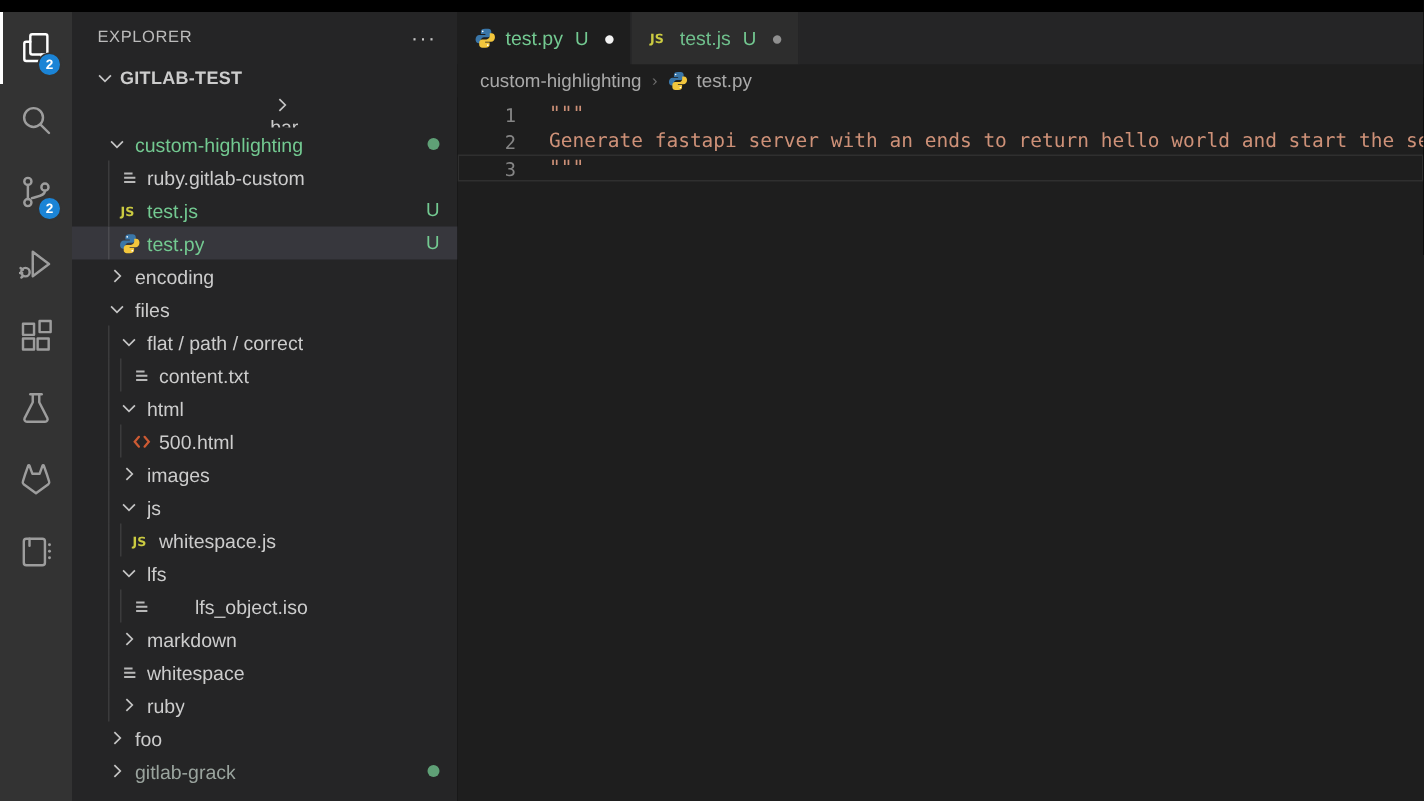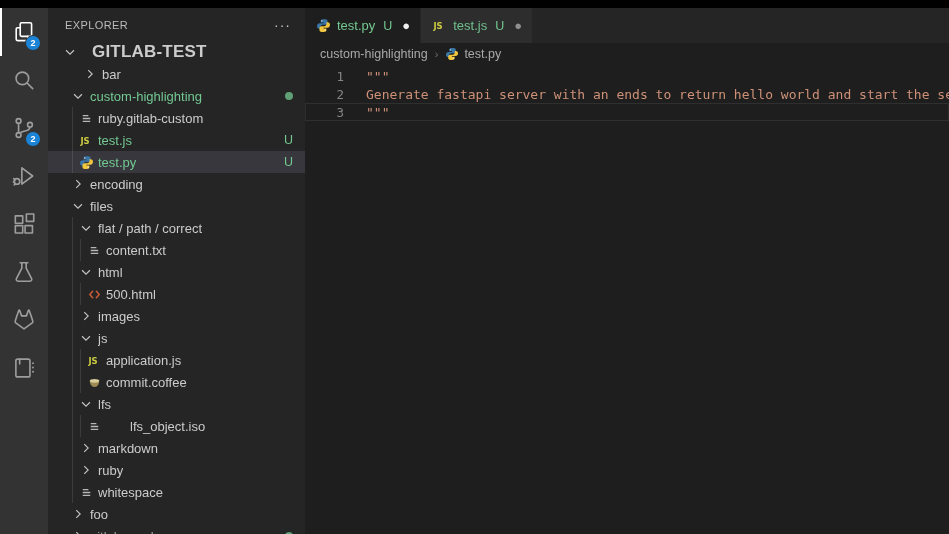--- a/index.html
+++ b/index.html
@@ -23,21 +23,21 @@
   #sidebar-title { font-size:11px; color:#bbbbbb; letter-spacing:0.4px; }
   #sidebar-more { margin-left:auto; color:#c5c5c5; font-size:14px; letter-spacing:1px; cursor:pointer; line-height:10px; }
   #file-tree { flex:1; overflow:hidden; }
   .tree-row { position:relative; height:22px; display:flex; align-items:center; padding-right:12px; cursor:pointer; color:#cccccc; font-size:13px; white-space:nowrap; }
   .tree-row.selected { background:#37373d; }
   .tree-row .twisty { width:16px; flex:none; display:flex; align-items:center; justify-content:center; color:#c5c5c5; }
   .tree-row .twisty svg { width:14px; height:14px; }
   .tree-row .ficon { width:16px; flex:none; display:flex; align-items:center; justify-content:center; }
   .tree-row .ficon svg { width:15px; height:15px; }
   .tree-row .tlabel { margin-left:4px; overflow:hidden; text-overflow:ellipsis; }
-  .tree-row.root .tlabel { font-weight:700; font-size:17px; letter-spacing:0.2px; margin-left:14px; }
+  .tree-row.root .tlabel { font-weight:700; font-size:12px; letter-spacing:0.2px; margin-left:2px; }
   .tree-row .tbadge { margin-left:auto; color:#73c991; font-size:12.5px; }
   .tree-row .tdot { margin-left:auto; width:8px; height:8px; border-radius:50%; background:#73c991; opacity:0.75; }
   .c-green { color:#73c991; }
   .c-muted { color:#9aa49e; }
   .guide { position:absolute; top:0; bottom:0; width:1px; background:rgba(255,255,255,0.10); }
 
   
   #editor { flex:1; background:#1e1e1e; display:flex; flex-direction:column; min-width:0; }
   #tabbar { height:35px; flex:none; background:#252526; display:flex; align-items:stretch; }
   .tab { display:flex; align-items:center; padding:0 10px 0 10px; font-size:13px; cursor:pointer; border-right:1px solid #252526; }
@@ -155,21 +155,21 @@
       </div>
       <div id="file-tree">
           <div class="tree-row root" style="padding-left: 14px;">
             <span class="twisty">
               <svg viewBox="0 0 16 16">
                 <path d="M3.5 6 8 10.5 12.5 6" fill="none" stroke="currentColor" stroke-width="1.3"></path>
               </svg>
             </span>
             <span class="tlabel">GITLAB-TEST</span>
           </div>
-          <div class="tree-row" style="padding-left: 34px;">
+          <div class="tree-row" style="padding-left: 34px; flex-direction: column;">
             <span class="twisty">
               <svg viewBox="0 0 16 16">
                 <path d="M6 3.5 10.5 8 6 12.5" fill="none" stroke="currentColor" stroke-width="1.3"></path>
               </svg>
             </span>
             <span class="tlabel">bar</span>
           </div>
           <div class="tree-row" style="padding-left: 22px;">
             <span class="twisty">
               <svg viewBox="0 0 16 16">
@@ -284,78 +284,67 @@
             <span class="tlabel">js</span>
           </div>
           <div class="tree-row" style="padding-left: 38px;">
             <span class="guide" style="left:24px"></span>
             <span class="guide" style="left:32px"></span>
             <span class="ficon">
               <svg viewBox="0 0 16 16">
                 <text x="1.5" y="11.5" font-family="DejaVu Sans,sans-serif" font-size="9" font-weight="bold" fill="#cbcb41">JS</text>
               </svg>
             </span>
-            <span class="tlabel">application.js</span>
-          </div>
-          <div class="tree-row" style="padding-left: 38px;">
+            <span class="tlabel">whitespace.js</span>
+          </div>
+          <div class="tree-row" style="padding-left: 30px;">
+            <span class="guide" style="left:24px"></span>
+            <span class="twisty">
+              <svg viewBox="0 0 16 16">
+                <path d="M3.5 6 8 10.5 12.5 6" fill="none" stroke="currentColor" stroke-width="1.3"></path>
+              </svg>
+            </span>
+            <span class="tlabel">lfs</span>
+          </div>
+          <div class="tree-row" style="padding-left: 38px; gap: 24px;">
             <span class="guide" style="left:24px"></span>
             <span class="guide" style="left:32px"></span>
             <span class="ficon">
               <svg viewBox="0 0 16 16">
-                <path d="M3 6.2h10c0 3.2-1.6 6.6-5 6.6S3 9.4 3 6.2z" fill="#9c8a55"></path>
-                <ellipse cx="8" cy="6.2" rx="5" ry="2" fill="#d9cd9e"></ellipse>
-              </svg>
-            </span>
-            <span class="tlabel">commit.coffee</span>
-          </div>
-          <div class="tree-row" style="padding-left: 30px;">
-            <span class="guide" style="left:24px"></span>
-            <span class="twisty">
-              <svg viewBox="0 0 16 16">
-                <path d="M3.5 6 8 10.5 12.5 6" fill="none" stroke="currentColor" stroke-width="1.3"></path>
-              </svg>
-            </span>
-            <span class="tlabel">lfs</span>
-          </div>
-          <div class="tree-row" style="padding-left: 38px; gap: 24px;">
-            <span class="guide" style="left:24px"></span>
-            <span class="guide" style="left:32px"></span>
-            <span class="ficon">
-              <svg viewBox="0 0 16 16">
                 <path d="M4 5h6M4 8h8M4 11h8" stroke="#b8b8b8" stroke-width="1.4" fill="none"></path>
               </svg>
             </span>
             <span class="tlabel">lfs_object.iso</span>
           </div>
           <div class="tree-row" style="padding-left: 30px;">
             <span class="guide" style="left:24px"></span>
             <span class="twisty">
               <svg viewBox="0 0 16 16">
                 <path d="M6 3.5 10.5 8 6 12.5" fill="none" stroke="currentColor" stroke-width="1.3"></path>
               </svg>
             </span>
             <span class="tlabel">markdown</span>
           </div>
           <div class="tree-row" style="padding-left: 30px;">
             <span class="guide" style="left:24px"></span>
+            <span class="ficon">
+              <svg viewBox="0 0 16 16">
+                <path d="M4 5h6M4 8h8M4 11h8" stroke="#b8b8b8" stroke-width="1.4" fill="none"></path>
+              </svg>
+            </span>
+            <span class="tlabel">whitespace</span>
+          </div>
+          <div class="tree-row" style="padding-left: 30px;">
+            <span class="guide" style="left:24px"></span>
             <span class="twisty">
               <svg viewBox="0 0 16 16">
                 <path d="M6 3.5 10.5 8 6 12.5" fill="none" stroke="currentColor" stroke-width="1.3"></path>
               </svg>
             </span>
             <span class="tlabel">ruby</span>
-          </div>
-          <div class="tree-row" style="padding-left: 30px;">
-            <span class="guide" style="left:24px"></span>
-            <span class="ficon">
-              <svg viewBox="0 0 16 16">
-                <path d="M4 5h6M4 8h8M4 11h8" stroke="#b8b8b8" stroke-width="1.4" fill="none"></path>
-              </svg>
-            </span>
-            <span class="tlabel">whitespace</span>
           </div>
           <div class="tree-row" style="padding-left: 22px;">
             <span class="twisty">
               <svg viewBox="0 0 16 16">
                 <path d="M6 3.5 10.5 8 6 12.5" fill="none" stroke="currentColor" stroke-width="1.3"></path>
               </svg>
             </span>
             <span class="tlabel">foo</span>
           </div>
           <div class="tree-row" style="padding-left: 22px;">

